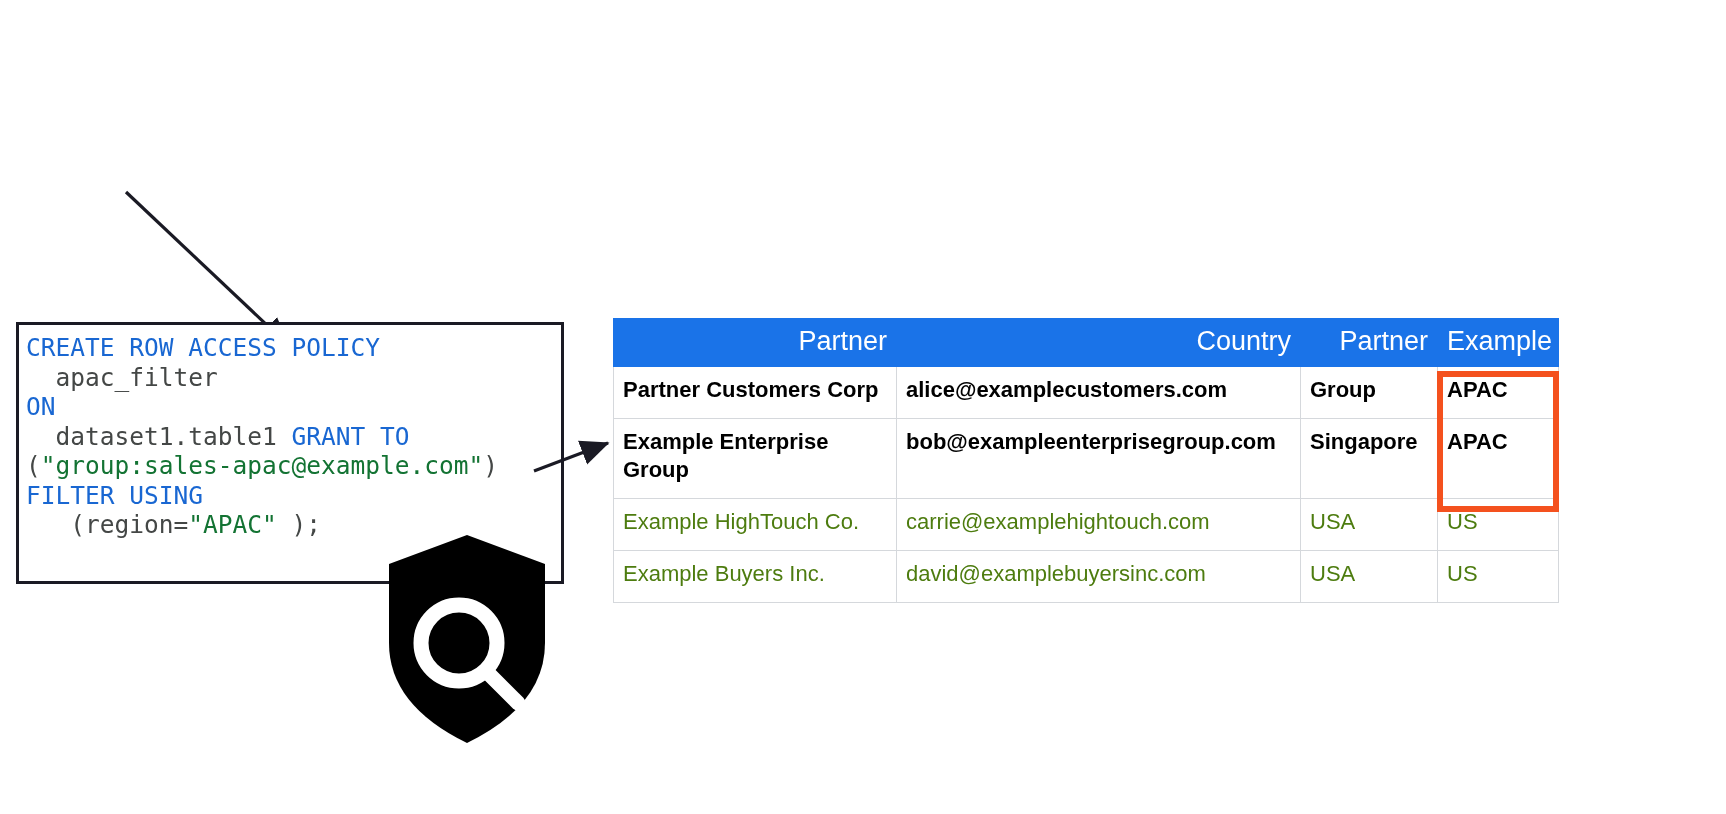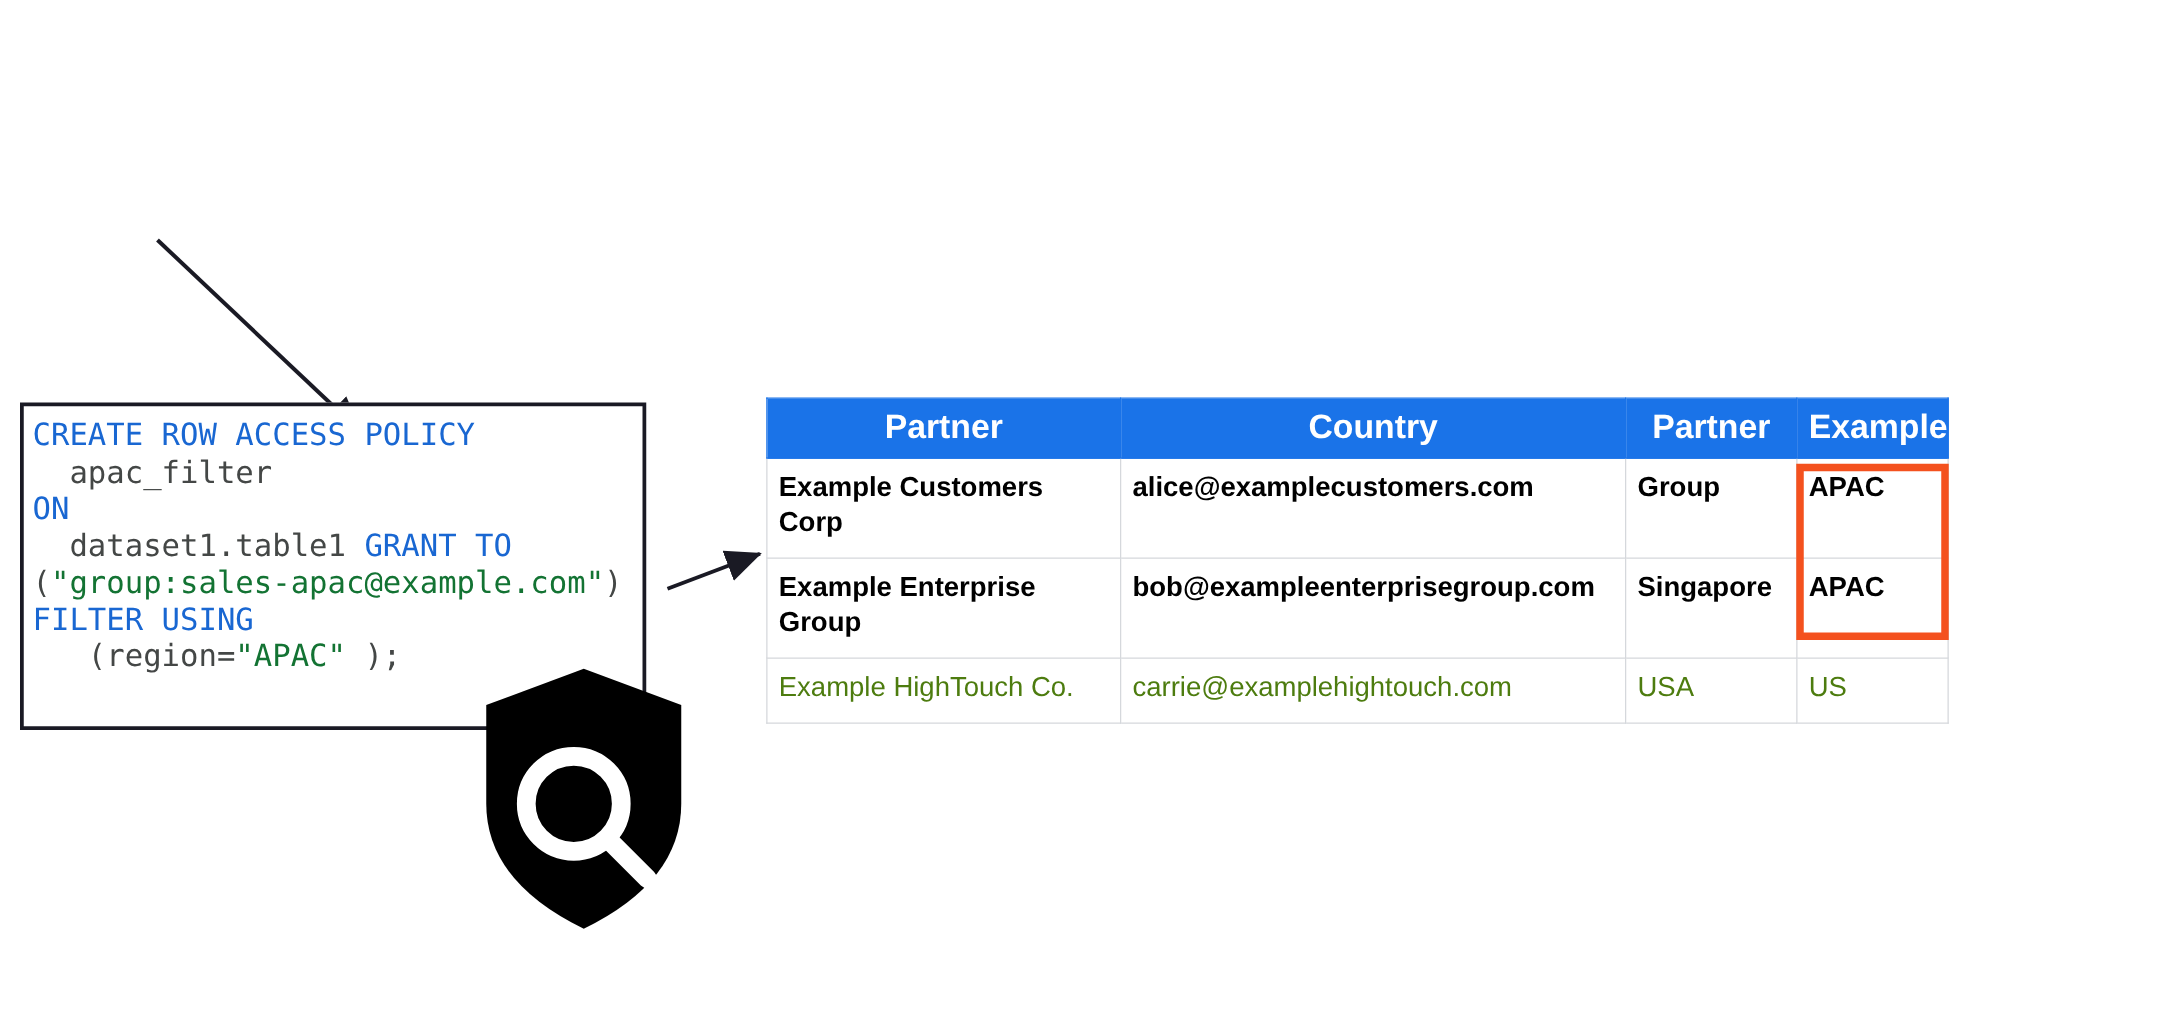--- a/index.html
+++ b/index.html
@@ -52,21 +52,21 @@
     overflow: visible;
   }
   #arrow1 { left: 0px; top: 0px; }
   #arrow2 { left: 0px; top: 0px; }
 
   
   #code-box {
     position: absolute;
     left: 16px;
     top: 322px;
-    width: 501px;
+    width: 548px;
     height: 262px;
     border: 3px solid #1a1a24;
     background: #ffffff;
     box-sizing: border-box;
   }
   #code-text {
     position: absolute;
     left: 7px;
     top: 8px;
     font-family: "DejaVu Sans Mono", "Liberation Mono", monospace;
@@ -100,22 +100,22 @@
   }
   #partner-table col.c-partner { width: 283px; }
   #partner-table col.c-contact { width: 404px; }
   #partner-table col.c-country { width: 137px; }
   #partner-table col.c-region  { width: 121px; }
 
   #partner-table th {
     background: #1a73e8;
     color: #ffffff;
     font-size: 27px;
-    font-weight: bold;
-    text-align: center;
+    font-weight: normal;
+    text-align: right;
     padding: 7px 9px 10px 9px;
     border: 1px solid #1a73e8;
     vertical-align: top;
     line-height: 1.12;
   }
   #partner-table td {
     border: 1px solid #d5d8dc;
     padding: 9px 9px 14px 9px;
     font-size: 22px;
     vertical-align: top;
@@ -192,35 +192,41 @@
     <thead>
       <tr>
         <th>Partner</th>
         <th>Country</th>
         <th>Partner</th>
         <th>Example</th>
       </tr>
     </thead>
     <tbody>
       <tr class="row-active">
-        <td>Example Customers Corp</td>
+        <td>Partner Customers Corp</td>
         <td>alice@examplecustomers.com</td>
         <td>Group</td>
         <td>APAC</td>
       </tr>
       <tr class="row-active">
         <td>Example Enterprise Group</td>
         <td>bob@exampleenterprisegroup.com</td>
         <td>Singapore</td>
         <td>APAC</td>
       </tr>
       <tr class="row-muted">
         <td>Example HighTouch Co.</td>
         <td>carrie@examplehightouch.com</td>
         <td>USA</td>
         <td>US</td>
       </tr>
+      <tr class="row-muted">
+        <td>Example Buyers Inc.</td>
+        <td>david@examplebuyersinc.com</td>
+        <td>USA</td>
+        <td>US</td>
+      </tr>
     </tbody>
   </table>
 
   <div id="region-highlight" style="border-color: rgb(244, 81, 30);"></div>
 
 </div>
 
 </body></html>

